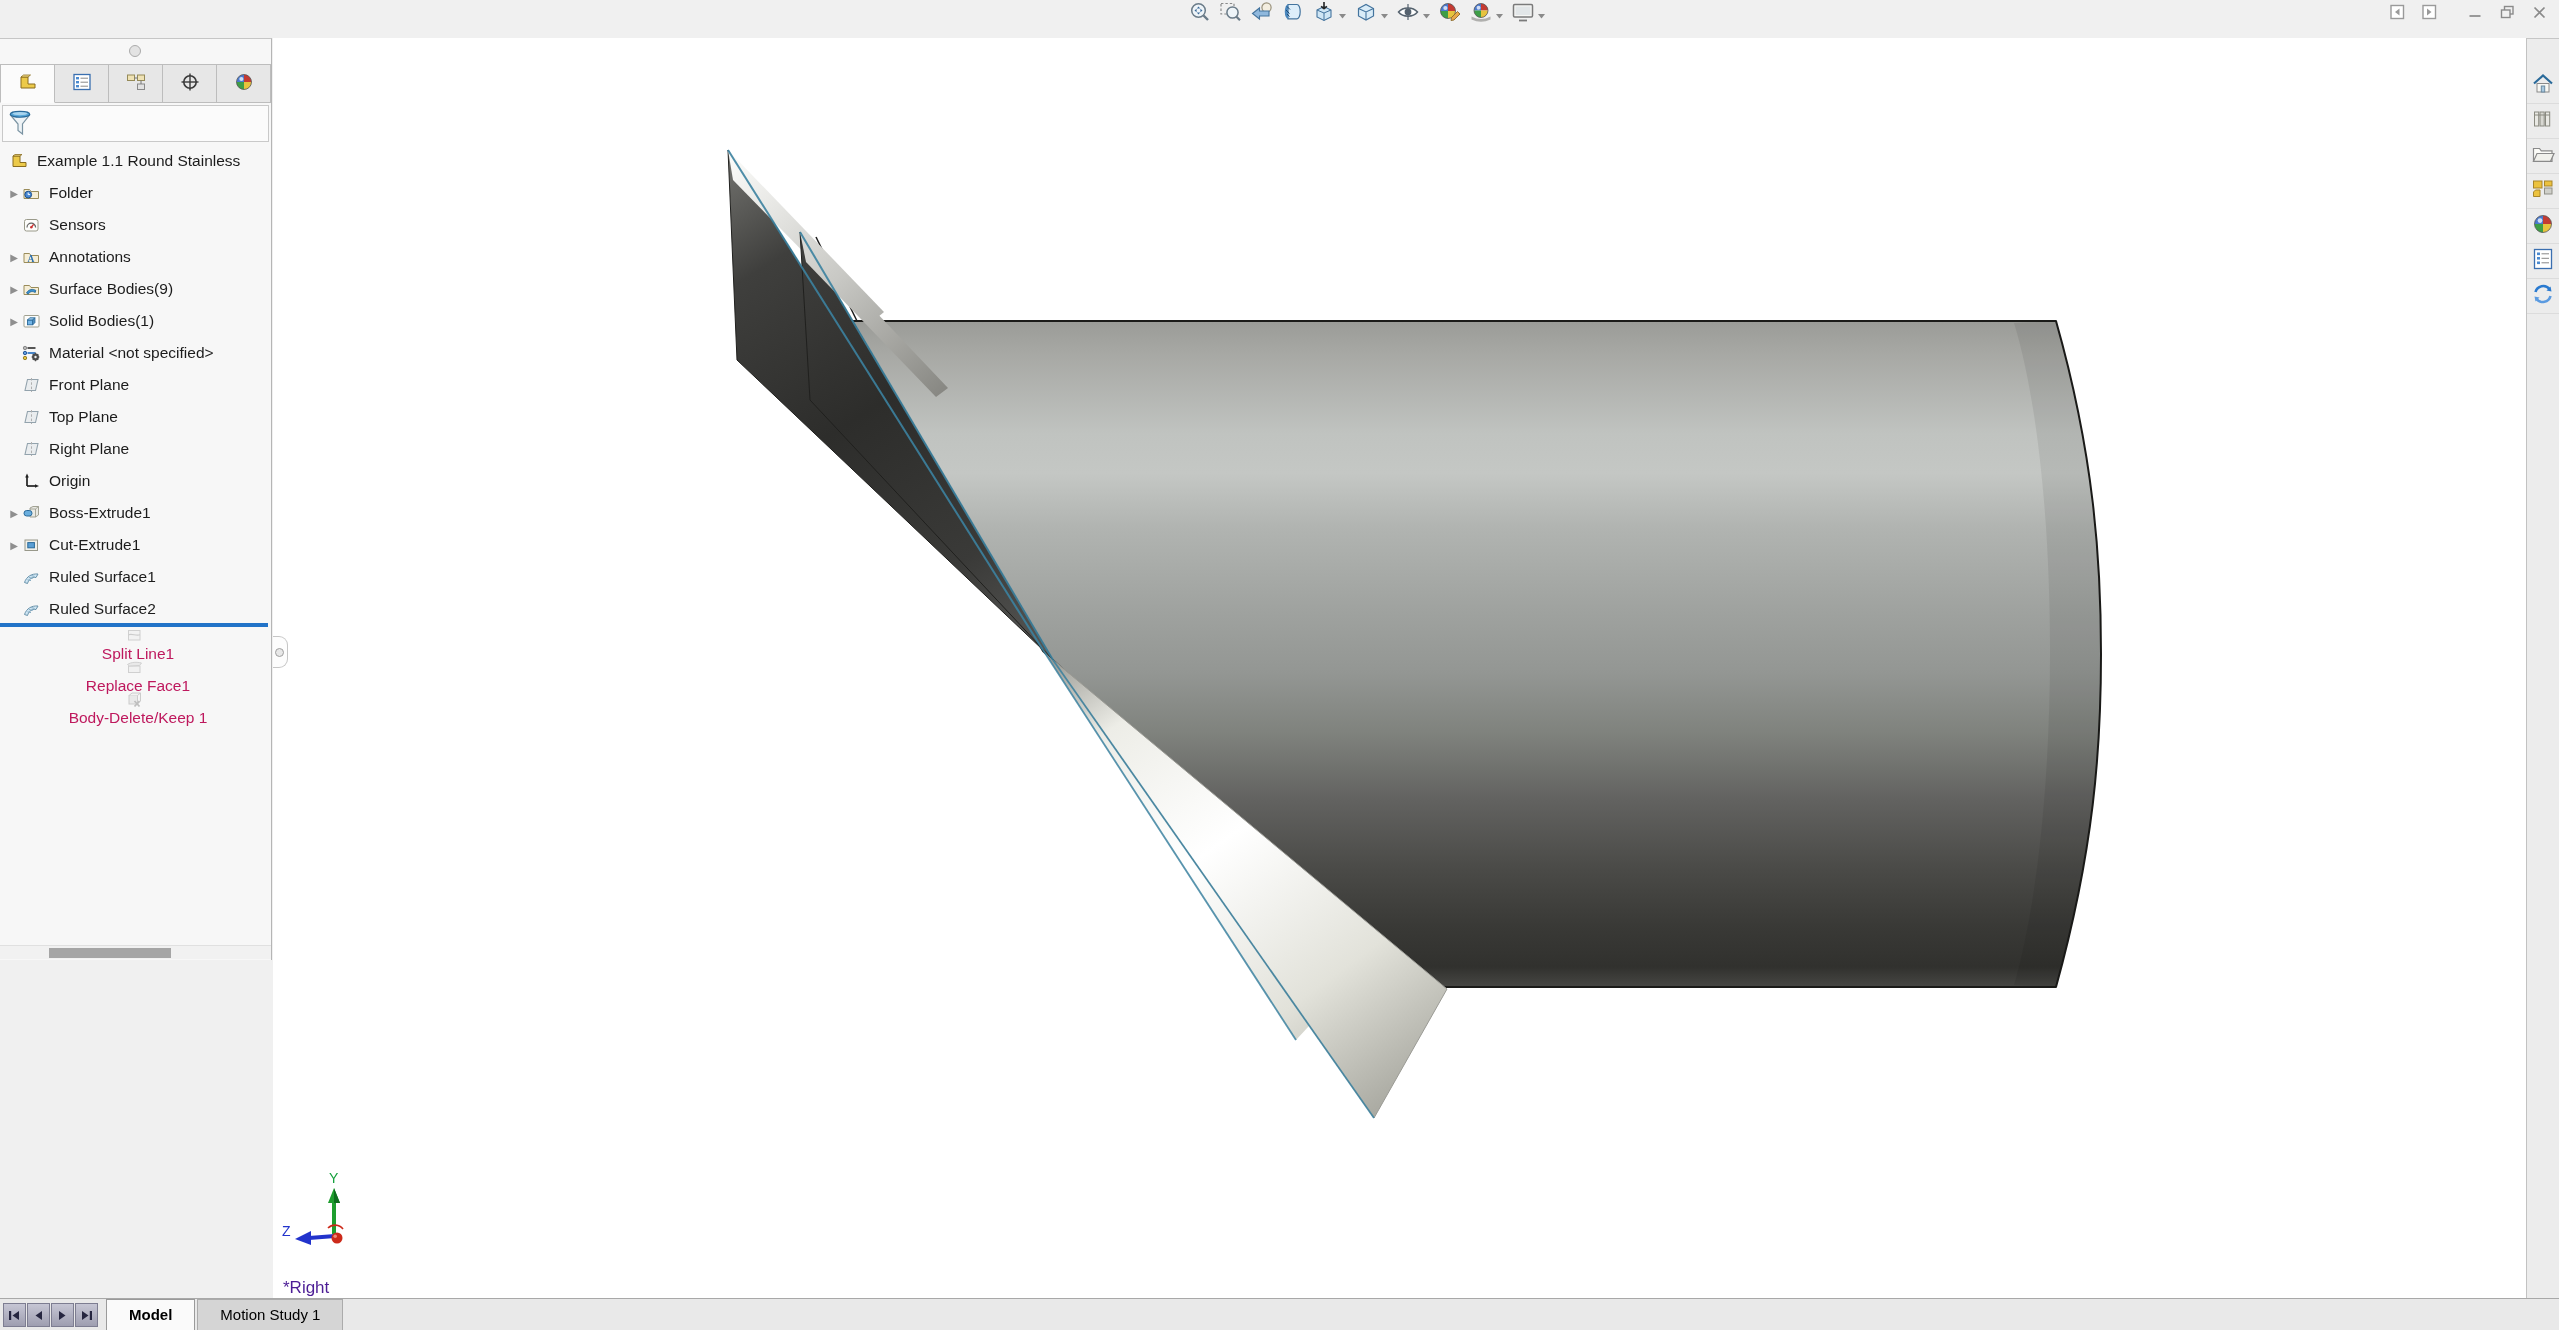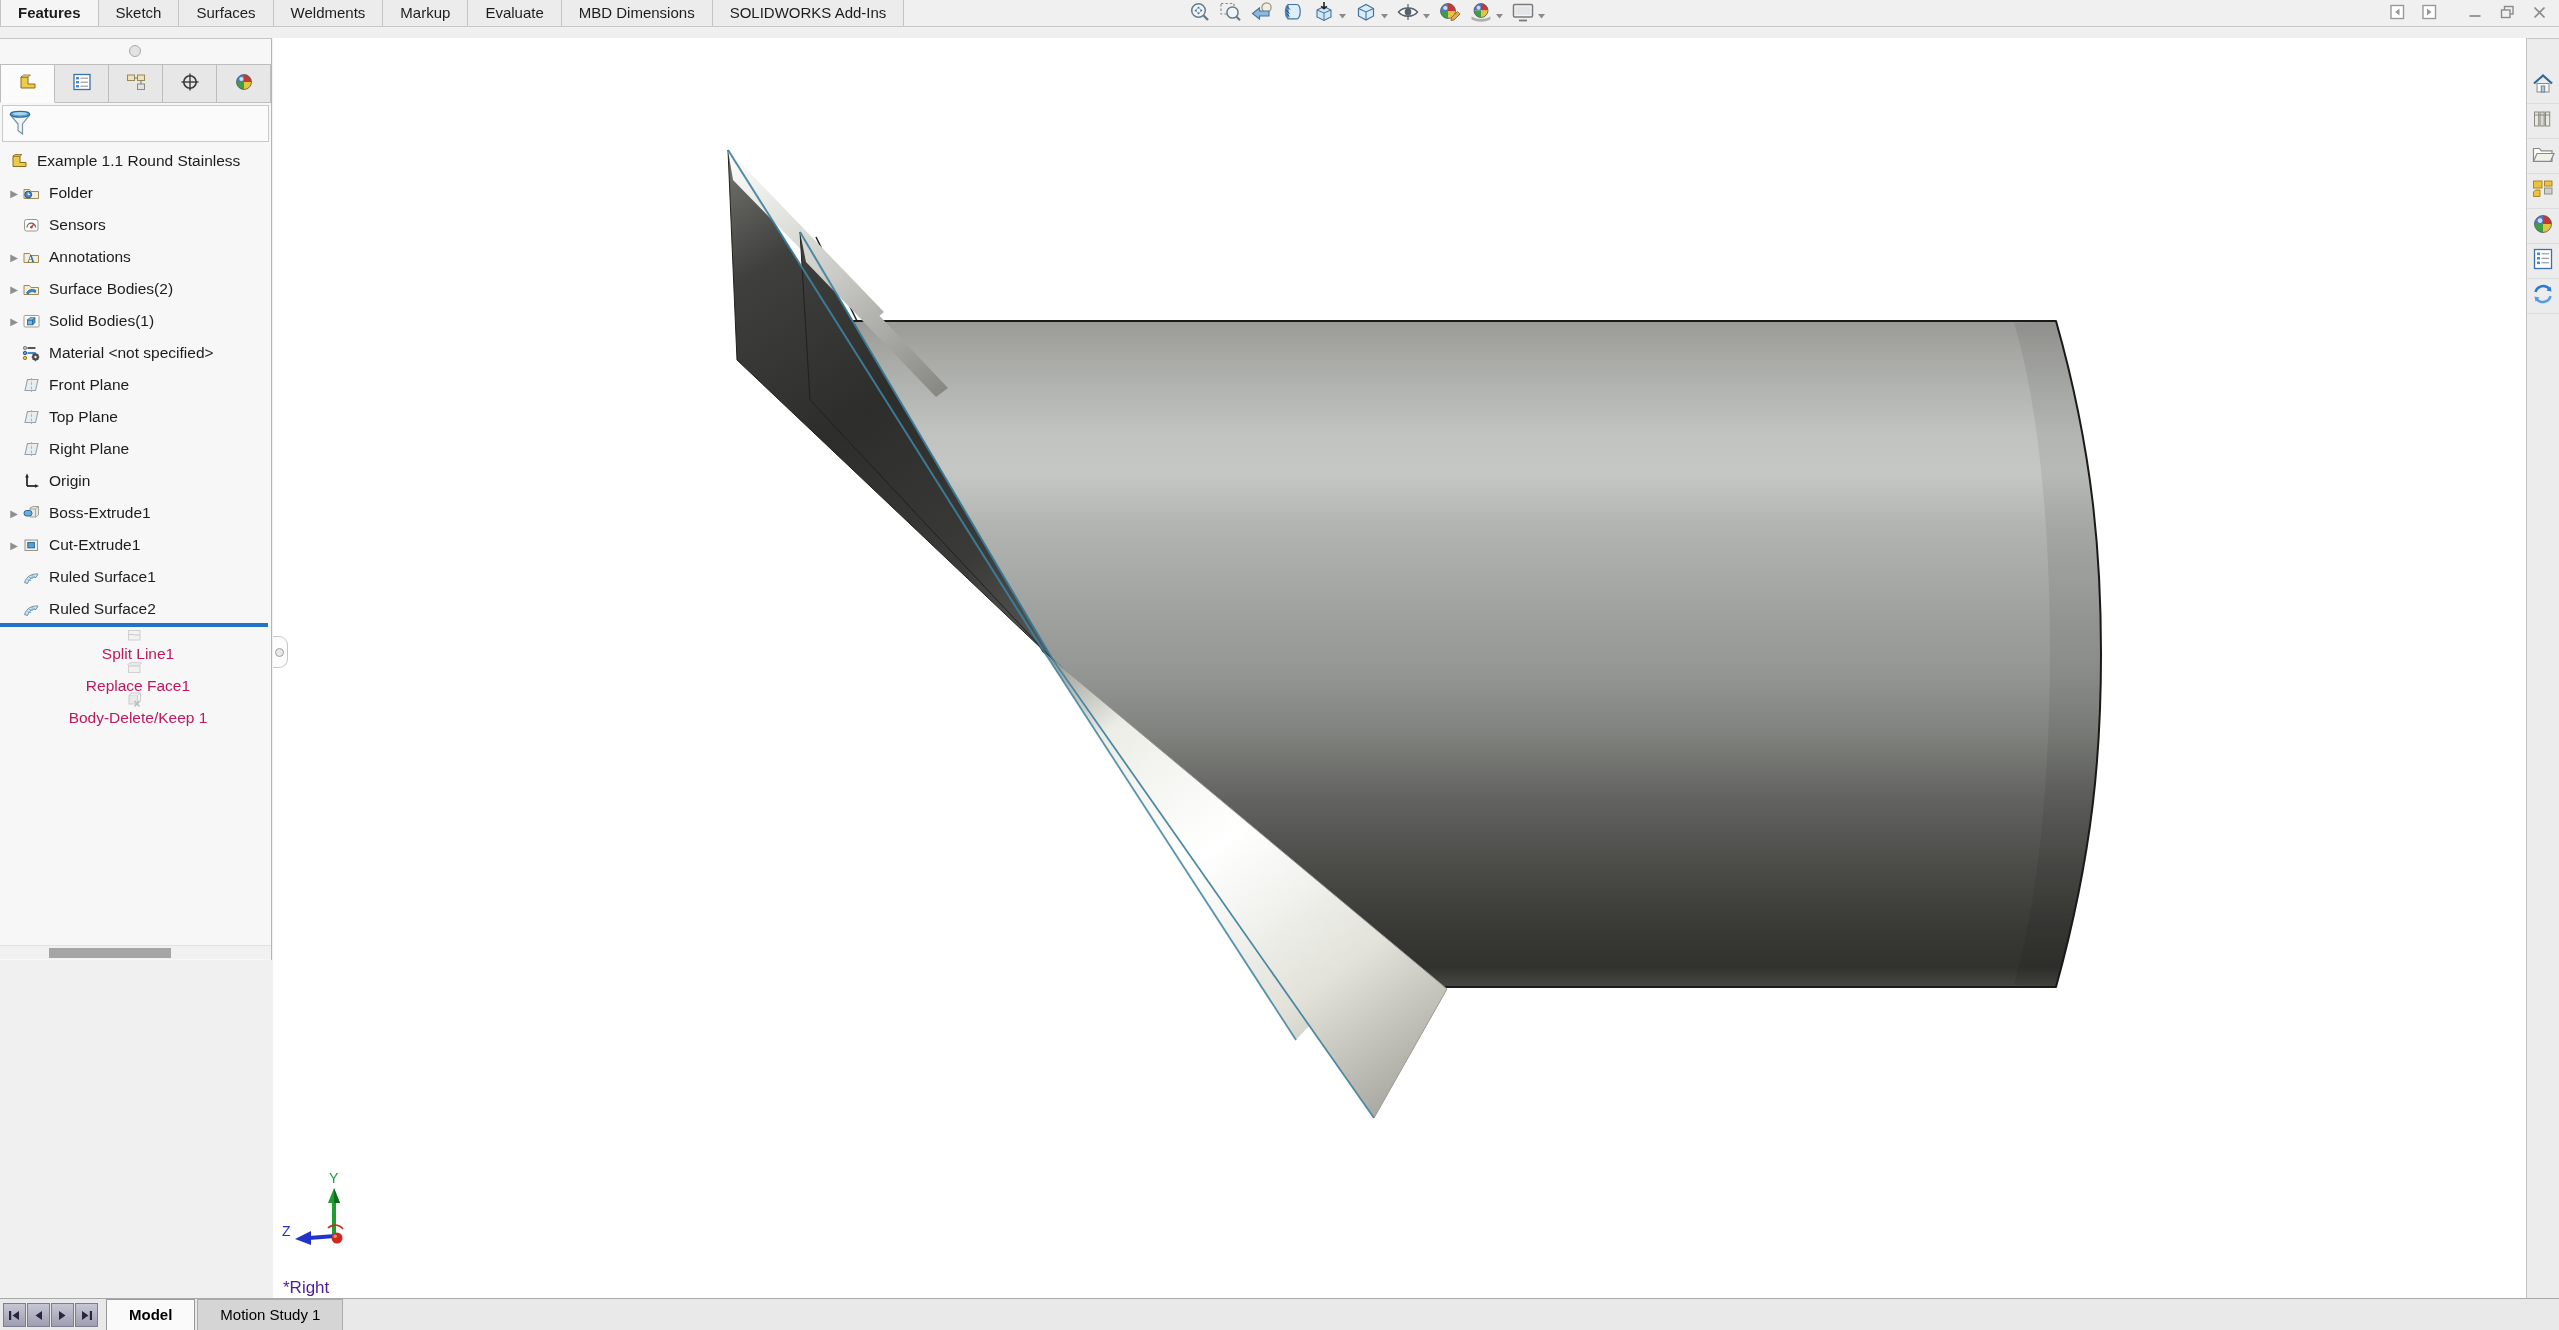--- a/index.html
+++ b/index.html
@@ -67,30 +67,20 @@
   .navbtn { width:23px; height:24px; background:linear-gradient(#c6c6d4,#9e9eb0);
             border:1px solid #7d7d91; display:flex; align-items:center; justify-content:center; }
   .btab { height:31px; line-height:29px; font-size:15px; text-align:center; white-space:nowrap; padding:0 22px; }
   .btab.active { background:#fafafa; border:1px solid #9a9a9a; border-bottom:none; font-weight:bold; color:#000; margin-left:8px; }
   .btab.inactive { background:#d5d5d5; border:1px solid #ababab; border-bottom:none; color:#000000; margin-left:2px; }
 </style>
 </head>
 <body>
 
 <div id="topband">
-  <div id="ribbon-tabs">
-      <div class="rtab active">Features</div>
-      <div class="rtab">Sketch</div>
-      <div class="rtab">Surfaces</div>
-      <div class="rtab">Weldments</div>
-      <div class="rtab">Markup</div>
-      <div class="rtab">Evaluate</div>
-      <div class="rtab">MBD Dimensions</div>
-      <div class="rtab">SOLIDWORKS Add-Ins</div>
-    </div>
   <div id="hud">
       <div class="hud-tool">
         <span><svg width="24" height="22" viewBox="0 0 24 22">
             <circle cx="10.5" cy="9.5" r="6.8" fill="#eef4f8" stroke="#6a7b88" stroke-width="1.5"></circle>
             <line x1="15.5" y1="14.5" x2="20" y2="19" stroke="#6a7b88" stroke-width="2.4"></line>
             <path d="M10.5 5.5 L8.8 7.6 h3.4 Z M10.5 13.5 L8.8 11.4 h3.4 Z M6.5 9.5 L8.6 7.8 v3.4 Z M14.5 9.5 L12.4 7.8 v3.4 Z" fill="#3a6a9a"></path>
           </svg></span>
       </div>
       <div class="hud-tool">
         <span><svg width="24" height="22" viewBox="0 0 24 22">
@@ -297,21 +287,21 @@
         <span class="tlabel">Annotations</span>
       </div>
       <div class="tree-row">
         <span class="arrow">▶</span>
         <span class="ticon">
           <svg width="19" height="18" viewBox="0 0 19 18">
             <path d="M2 5.5 L7.5 5.5 L9 7.5 L16.5 7.5 L16.5 14.5 L2 14.5 Z" fill="#f6eed6" stroke="#9a8c5a" stroke-width="1"></path>
             <path d="M4.5 13 C6.5 9 11 8.6 13.8 10.4 L13.2 12.6 C10.8 10.8 7.5 11.4 6.3 14.2 Z" fill="#3a8fd0" stroke="#1c5f90" stroke-width="0.8"></path>
           </svg>
         </span>
-        <span class="tlabel">Surface Bodies(2)</span>
+        <span class="tlabel">Surface Bodies(9)</span>
       </div>
       <div class="tree-row">
         <span class="arrow">▶</span>
         <span class="ticon">
           <svg width="19" height="18" viewBox="0 0 19 18">
             <rect x="2" y="3.5" width="15" height="11.5" rx="1" fill="#fdfdfb" stroke="#a0a090"></rect>
             <rect x="5.5" y="8" width="5.2" height="4.8" fill="#74b6e8" stroke="#2a6a9a" stroke-width="0.9"></rect>
             <path d="M5.5 8 L7.7 5.8 L12.9 5.8 L10.7 8 Z" fill="#a8d2f0" stroke="#2a6a9a" stroke-width="0.9"></path>
             <path d="M10.7 8 L12.9 5.8 L12.9 10.6 L10.7 12.8 Z" fill="#5694c4" stroke="#2a6a9a" stroke-width="0.9"></path>
           </svg>

